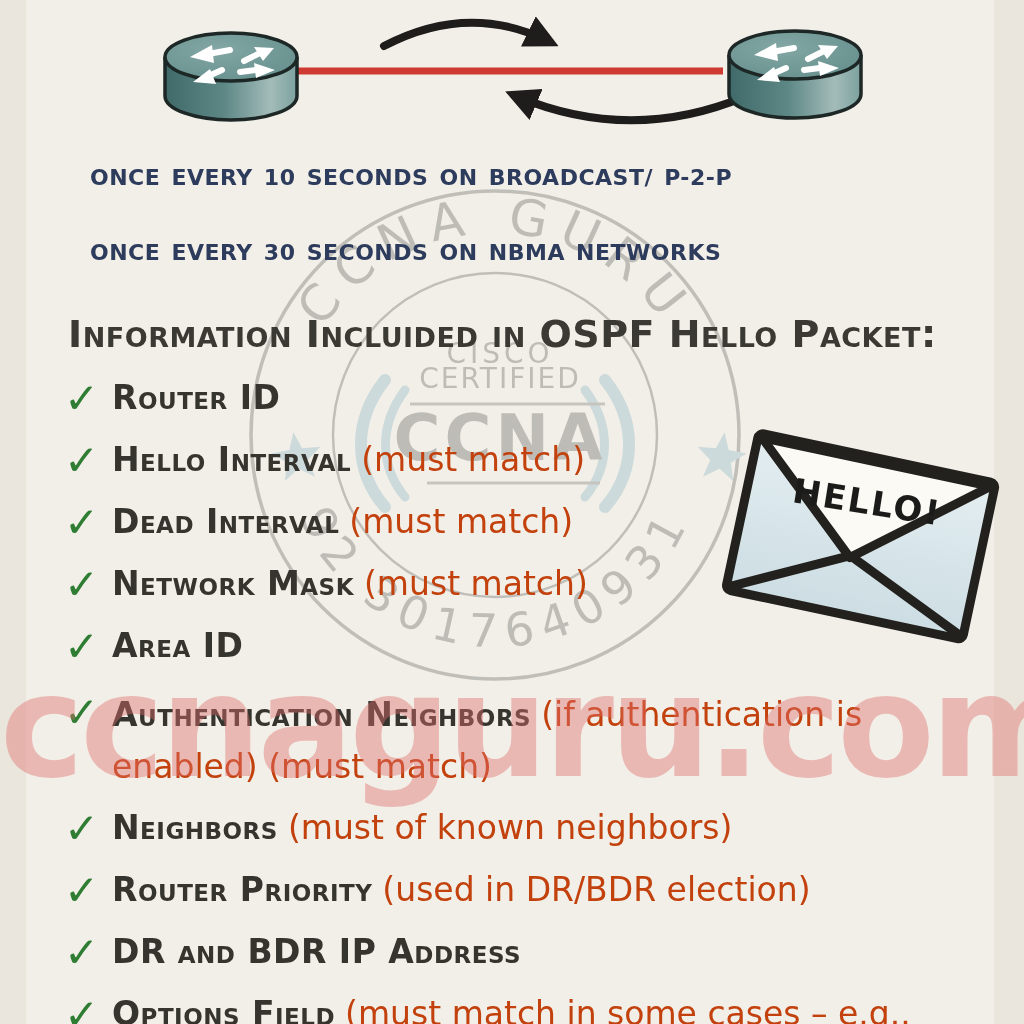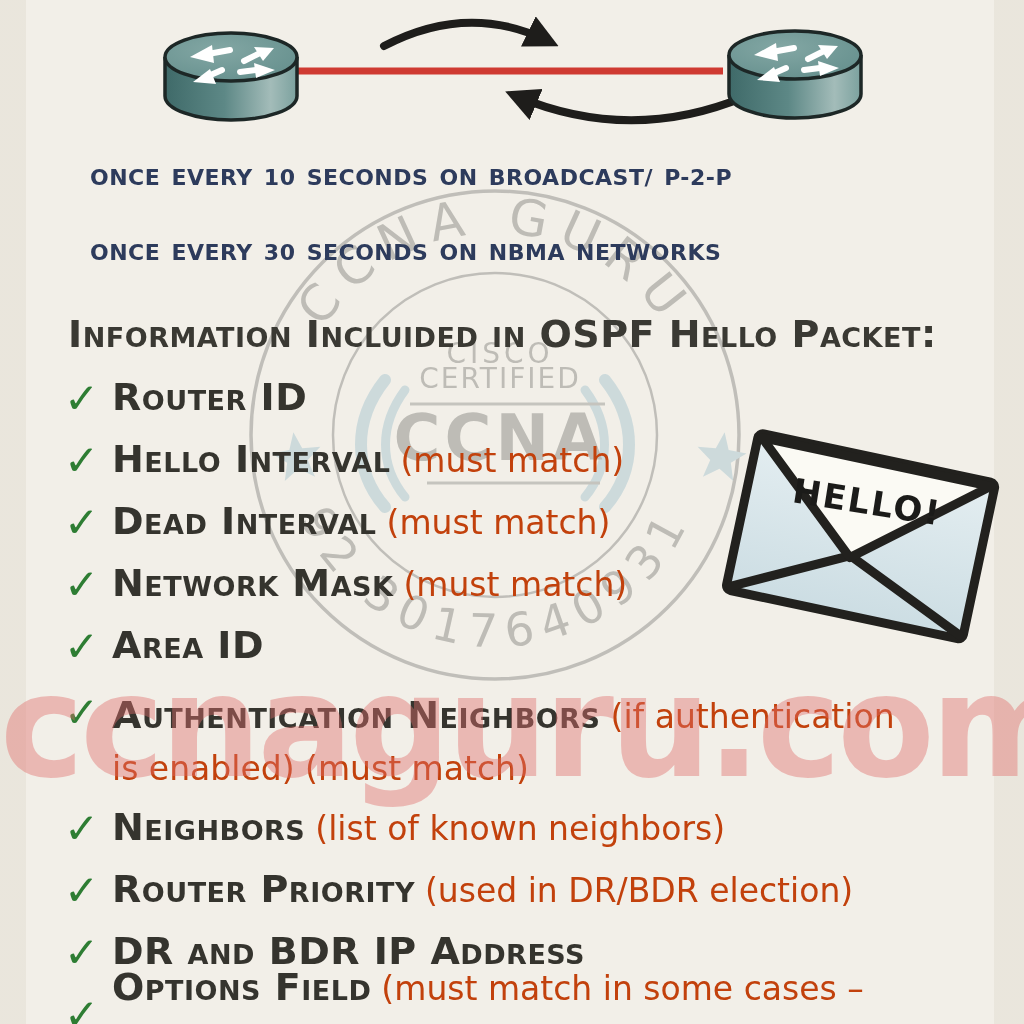--- a/index.html
+++ b/index.html
@@ -33,21 +33,21 @@
   }
   
   .checklist{position:absolute;left:64px;top:370px;z-index:2;width:860px;}
   .check-row{display:flex;align-items:center;height:62px;}
   .check-row:nth-child(6){height:108px;align-items:flex-start;padding-top:12px;}
   .check-icon{
     flex:0 0 48px;color:var(--green,#2e7d33);font-size:42px;font-weight:700;
     line-height:46px;transform:translateY(-2px);
   }
   .row-text{max-width:800px;line-height:46px;}
-  .row-text .main{font-variant:small-caps;font-size:38px;font-weight:700;letter-spacing:.5px;}
+  .row-text .main{font-variant:small-caps;font-size:33px;font-weight:700;letter-spacing:.5px;}
   .row-text .detail{font-size:33px;font-weight:400;margin-left:10px;color:#c2410c;}
   
   .envelope{
     position:absolute;left:755px;top:427px;width:252px;height:170px;z-index:3;
     transform:rotate(12deg);transform-origin:0 0;
   }
   .envelope svg{overflow:visible;}
   
   .site-mark{
     position:absolute;left:0;right:0;top:652px;z-index:4;pointer-events:none;
@@ -154,21 +154,21 @@
       <div class="check-row">
       <span class="check-icon">✓</span>
       <span class="row-text"><span class="main">Area ID</span></span>
     </div>
       <div class="check-row">
       <span class="check-icon">✓</span>
       <span class="row-text"><span class="main">Authentication Neighbors</span><span class="detail">(if authentication is enabled) (must match)</span></span>
     </div>
       <div class="check-row">
       <span class="check-icon">✓</span>
-      <span class="row-text"><span class="main">Neighbors</span><span class="detail">(list of known neighbors)</span></span>
+      <span class="row-text"><span class="main">Neighbors</span><span class="detail">(must of known neighbors)</span></span>
     </div>
       <div class="check-row">
       <span class="check-icon">✓</span>
       <span class="row-text"><span class="main">Router Priority</span><span class="detail">(used in DR/BDR election)</span></span>
     </div>
       <div class="check-row">
       <span class="check-icon">✓</span>
       <span class="row-text"><span class="main">DR and BDR IP Address</span></span>
     </div>
       <div class="check-row">

